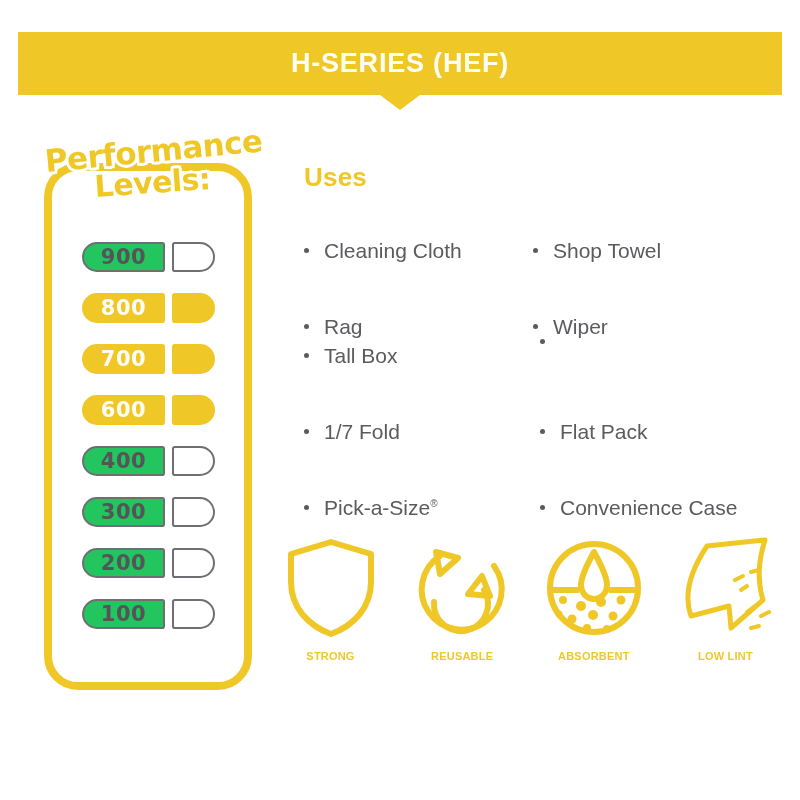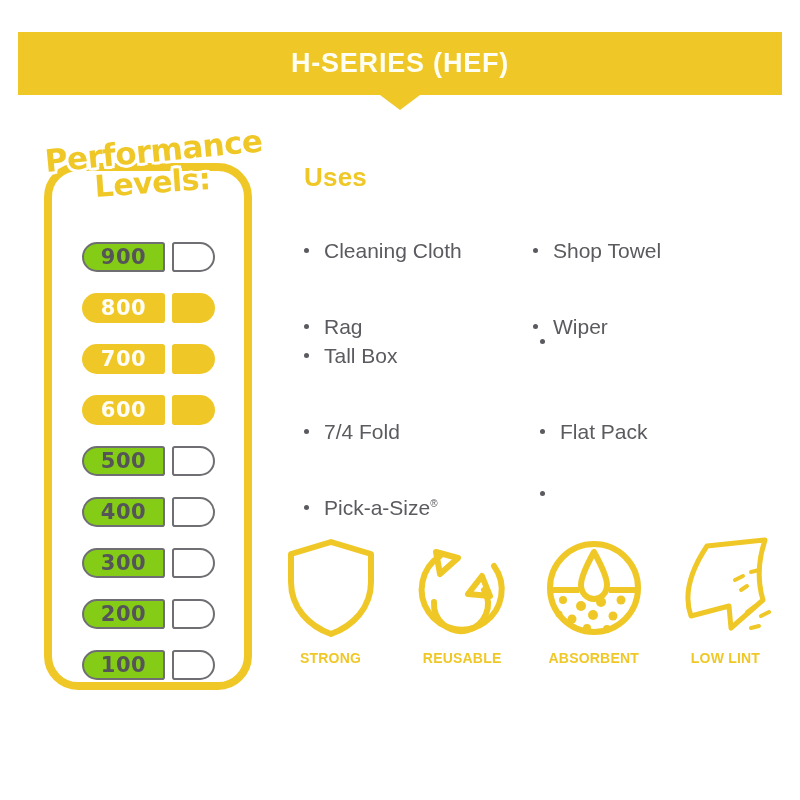--- a/index.html
+++ b/index.html
@@ -103,21 +103,21 @@
     display: flex;
     align-items: center;
   }
   .pill-left {
     position: relative;
     width: 83px;
     height: 30px;
     margin-left: 38px;
     border: 2px solid #6E6E73;
     border-radius: 16px 3px 3px 16px;
-    background: #84cc16;
+    background: #22c55e;
     display: flex;
     align-items: center;
     justify-content: center;
   }
   .pill-left .num {
     font-family: "DejaVu Sans", sans-serif;
     font-weight: bold;
     font-size: 21px;
     color: #545459;
     letter-spacing: 0.5px;
@@ -203,21 +203,21 @@
   }
   .feature-icon {
     height: 112px;
     display: flex;
     align-items: center;
     justify-content: center;
   }
   .feature-label {
     margin-top: 6px;
     color: #EFC828;
-    font-size: 14px;
+    font-size: 11px;
     font-weight: bold;
     letter-spacing: 0.2px;
     white-space: nowrap;
   }
 </style>
 </head>
 <body>
 
 <div id="page">
 
@@ -253,26 +253,20 @@
         <div class="pill-right"></div>
       </div>
       <div class="level-row filled">
         <div class="pill-left">
           <span class="num">600</span>
         </div>
         <div class="pill-right"></div>
       </div>
       <div class="level-row">
         <div class="pill-left">
-          <span class="num">500</span>
-        </div>
-        <div class="pill-right"></div>
-      </div>
-      <div class="level-row">
-        <div class="pill-left">
           <span class="num">400</span>
         </div>
         <div class="pill-right"></div>
       </div>
       <div class="level-row">
         <div class="pill-left">
           <span class="num">300</span>
         </div>
         <div class="pill-right"></div>
       </div>
@@ -316,32 +310,33 @@
     <div class="bullet-grid" id="formats-grid">
         <div class="bullet-item">
           <span class="bullet-dot"></span>
           <span class="bullet-text">Tall Box</span>
         </div>
         <div class="bullet-item">
           <span class="bullet-dot"></span>
         </div>
         <div class="bullet-item">
           <span class="bullet-dot"></span>
-          <span class="bullet-text">7/4 Fold</span>
+          <span class="bullet-text">1/7 Fold</span>
         </div>
         <div class="bullet-item">
           <span class="bullet-dot"></span>
           <span class="bullet-text">Flat Pack</span>
         </div>
         <div class="bullet-item">
           <span class="bullet-dot"></span>
           <span class="bullet-text">Pick-a-Size<sup>®</sup></span>
         </div>
         <div class="bullet-item">
           <span class="bullet-dot"></span>
+          <span class="bullet-text">Convenience Case</span>
         </div>
       </div>
   </div>
 
   <div class="features">
 
     <div class="feature">
       <div class="feature-icon">
         <svg width="96" height="104" viewBox="0 0 96 104" fill="none">
           <path d="M8 18 L48 6 L88 18 L88 46 C88 72 70 90 48 98 C26 90 8 72 8 46 Z" stroke="#EFC828" stroke-width="6" stroke-linejoin="round" fill="none"></path>

